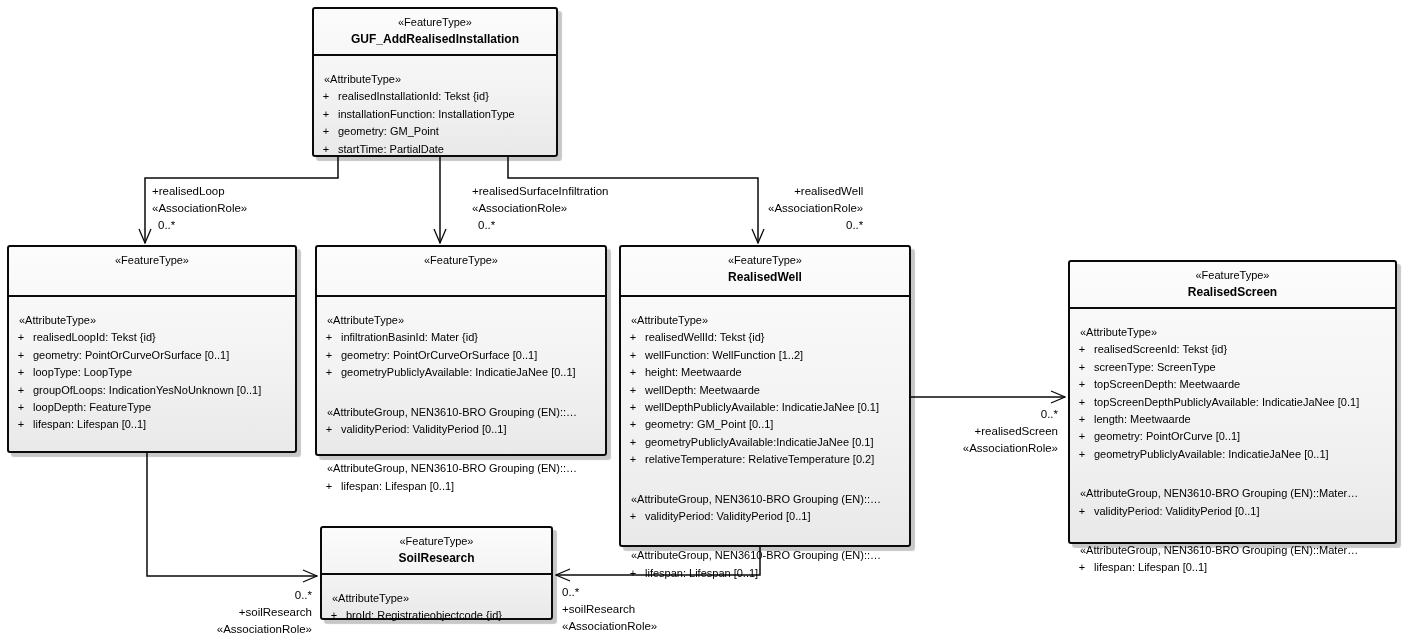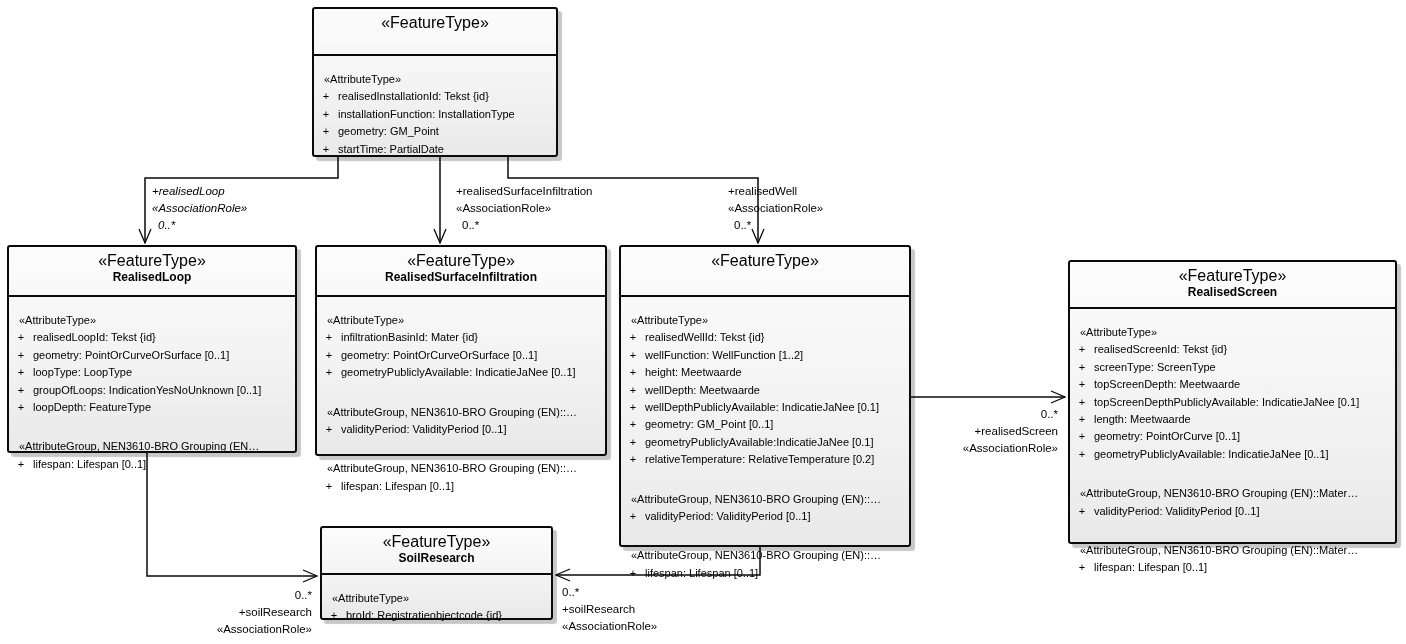--- a/index.html
+++ b/index.html
@@ -21,21 +21,21 @@
     background:linear-gradient(180deg,#fcfcfc 0%,#f3f3f3 55%,#e9e9e9 100%);
     box-shadow:4px 4px 1px rgba(0,0,0,0.22);
     box-sizing:border-box;
   }
   .uml-class .hdr{
     border-bottom:2px solid #0a0a0a;
     text-align:center;
     padding-top:6px;
     box-sizing:border-box;
   }
-  .uml-class .stereo{font-size:16px;line-height:15px;}
+  .uml-class .stereo{font-size:11px;line-height:15px;}
   .uml-class .cname{font-size:12px;font-weight:bold;line-height:19px;}
   .uml-class .body{padding-top:15px;overflow:hidden;}
   .row{font-size:11px;line-height:17.4px;white-space:nowrap;}
   .row.header,.row.group{padding-left:10px;}
   .row.group{margin-top:22px;}
   .row.attr{display:flex;}
   .row.attr .vis{width:24px;text-align:center;flex:0 0 24px;}
   .row.attr .txt{flex:1 1 auto;overflow:hidden;}
 
   
@@ -60,33 +60,33 @@
       </marker>
     </defs>
     <path d="M338,157 V178 H145 V243" fill="none" stroke="#0a0a0a" stroke-width="1.5" marker-end="url(#oa)"></path>
     <path d="M440,157 V243" fill="none" stroke="#0a0a0a" stroke-width="1.5" marker-end="url(#oa)"></path>
     <path d="M508,157 V178 H758 V243" fill="none" stroke="#0a0a0a" stroke-width="1.5" marker-end="url(#oa)"></path>
     <path d="M911,397 H1065" fill="none" stroke="#0a0a0a" stroke-width="1.5" marker-end="url(#oa)"></path>
     <path d="M147,452 V576 H317" fill="none" stroke="#0a0a0a" stroke-width="1.5" marker-end="url(#oa)"></path>
     <path d="M760,547 V575 H556" fill="none" stroke="#0a0a0a" stroke-width="1.5" marker-end="url(#oa)"></path>
   </svg>
 
-  <div class="edge-label" style="left:152px;top:183px;font-style:italic;">
+  <div class="edge-label" style="left:152px;top:183px;">
     <div>+realisedLoop</div>
     <div>«AssociationRole»</div>
     <div class="mult-indent">0..*</div>
   </div>
 
-  <div class="edge-label" style="left:456px;top:183px;">
+  <div class="edge-label" style="left:472px;top:183px;">
     <div>+realisedSurfaceInfiltration</div>
     <div>«AssociationRole»</div>
     <div class="mult-indent">0..*</div>
   </div>
 
-  <div class="edge-label" style="left:728px;top:183px;">
+  <div class="edge-label" style="left:768px;top:183px;text-align:right;">
     <div>+realisedWell</div>
     <div>«AssociationRole»</div>
     <div class="mult-indent">0..*</div>
   </div>
 
   <div class="edge-label align-right" style="left:880px;top:406px;width:178px;">
     <div>0..*</div>
     <div>+realisedScreen</div>
     <div>«AssociationRole»</div>
   </div>
@@ -99,20 +99,21 @@
 
   <div class="edge-label" style="left:562px;top:584px;">
     <div>0..*</div>
     <div>+soilResearch</div>
     <div>«AssociationRole»</div>
   </div>
 
   <div class="uml-class" style="left:312px;top:7px;width:246px;height:150px;">
     <div class="hdr" style="height:47px;">
       <div class="stereo">«FeatureType»</div>
+      <div class="cname">GUF_AddRealisedInstallation</div>
     </div>
     <div class="body">
         <div class="row header">«AttributeType»</div>
         <div class="row attr">
           <span class="vis">+</span>
           <span class="txt">realisedInstallationId: Tekst {id}</span>
         </div>
         <div class="row attr">
           <span class="vis">+</span>
           <span class="txt">installationFunction: InstallationType</span>
@@ -124,21 +125,20 @@
         <div class="row attr">
           <span class="vis">+</span>
           <span class="txt">startTime: PartialDate</span>
         </div>
       </div>
   </div>
 
   <div class="uml-class" style="left:7px;top:245px;width:290px;height:208px;">
     <div class="hdr" style="height:50px;">
       <div class="stereo">«FeatureType»</div>
-      <div class="cname">RealisedLoop</div>
     </div>
     <div class="body">
         <div class="row header">«AttributeType»</div>
         <div class="row attr">
           <span class="vis">+</span>
           <span class="txt">realisedLoopId: Tekst {id}</span>
         </div>
         <div class="row attr">
           <span class="vis">+</span>
           <span class="txt">geometry: PointOrCurveOrSurface [0..1]</span>
@@ -148,32 +148,30 @@
           <span class="txt">loopType: LoopType</span>
         </div>
         <div class="row attr">
           <span class="vis">+</span>
           <span class="txt">groupOfLoops: IndicationYesNoUnknown [0..1]</span>
         </div>
         <div class="row attr">
           <span class="vis">+</span>
           <span class="txt">loopDepth: FeatureType</span>
         </div>
-        <div class="row group">«AttributeGroup, NEN3610-BRO Grouping (EN…</div>
         <div class="row attr">
           <span class="vis">+</span>
           <span class="txt">lifespan: Lifespan [0..1]</span>
         </div>
       </div>
   </div>
 
   <div class="uml-class" style="left:315px;top:245px;width:292px;height:211px;">
     <div class="hdr" style="height:50px;">
       <div class="stereo">«FeatureType»</div>
-      <div class="cname">RealisedSurfaceInfiltration</div>
     </div>
     <div class="body">
         <div class="row header">«AttributeType»</div>
         <div class="row attr">
           <span class="vis">+</span>
           <span class="txt">infiltrationBasinId: Mater {id}</span>
         </div>
         <div class="row attr">
           <span class="vis">+</span>
           <span class="txt">geometry: PointOrCurveOrSurface [0..1]</span>
@@ -191,20 +189,21 @@
         <div class="row attr">
           <span class="vis">+</span>
           <span class="txt">lifespan: Lifespan [0..1]</span>
         </div>
       </div>
   </div>
 
   <div class="uml-class" style="left:619px;top:245px;width:292px;height:302px;">
     <div class="hdr" style="height:50px;">
       <div class="stereo">«FeatureType»</div>
+      <div class="cname">RealisedWell</div>
     </div>
     <div class="body">
         <div class="row header">«AttributeType»</div>
         <div class="row attr">
           <span class="vis">+</span>
           <span class="txt">realisedWellId: Tekst {id}</span>
         </div>
         <div class="row attr">
           <span class="vis">+</span>
           <span class="txt">wellFunction: WellFunction [1..2]</span>

